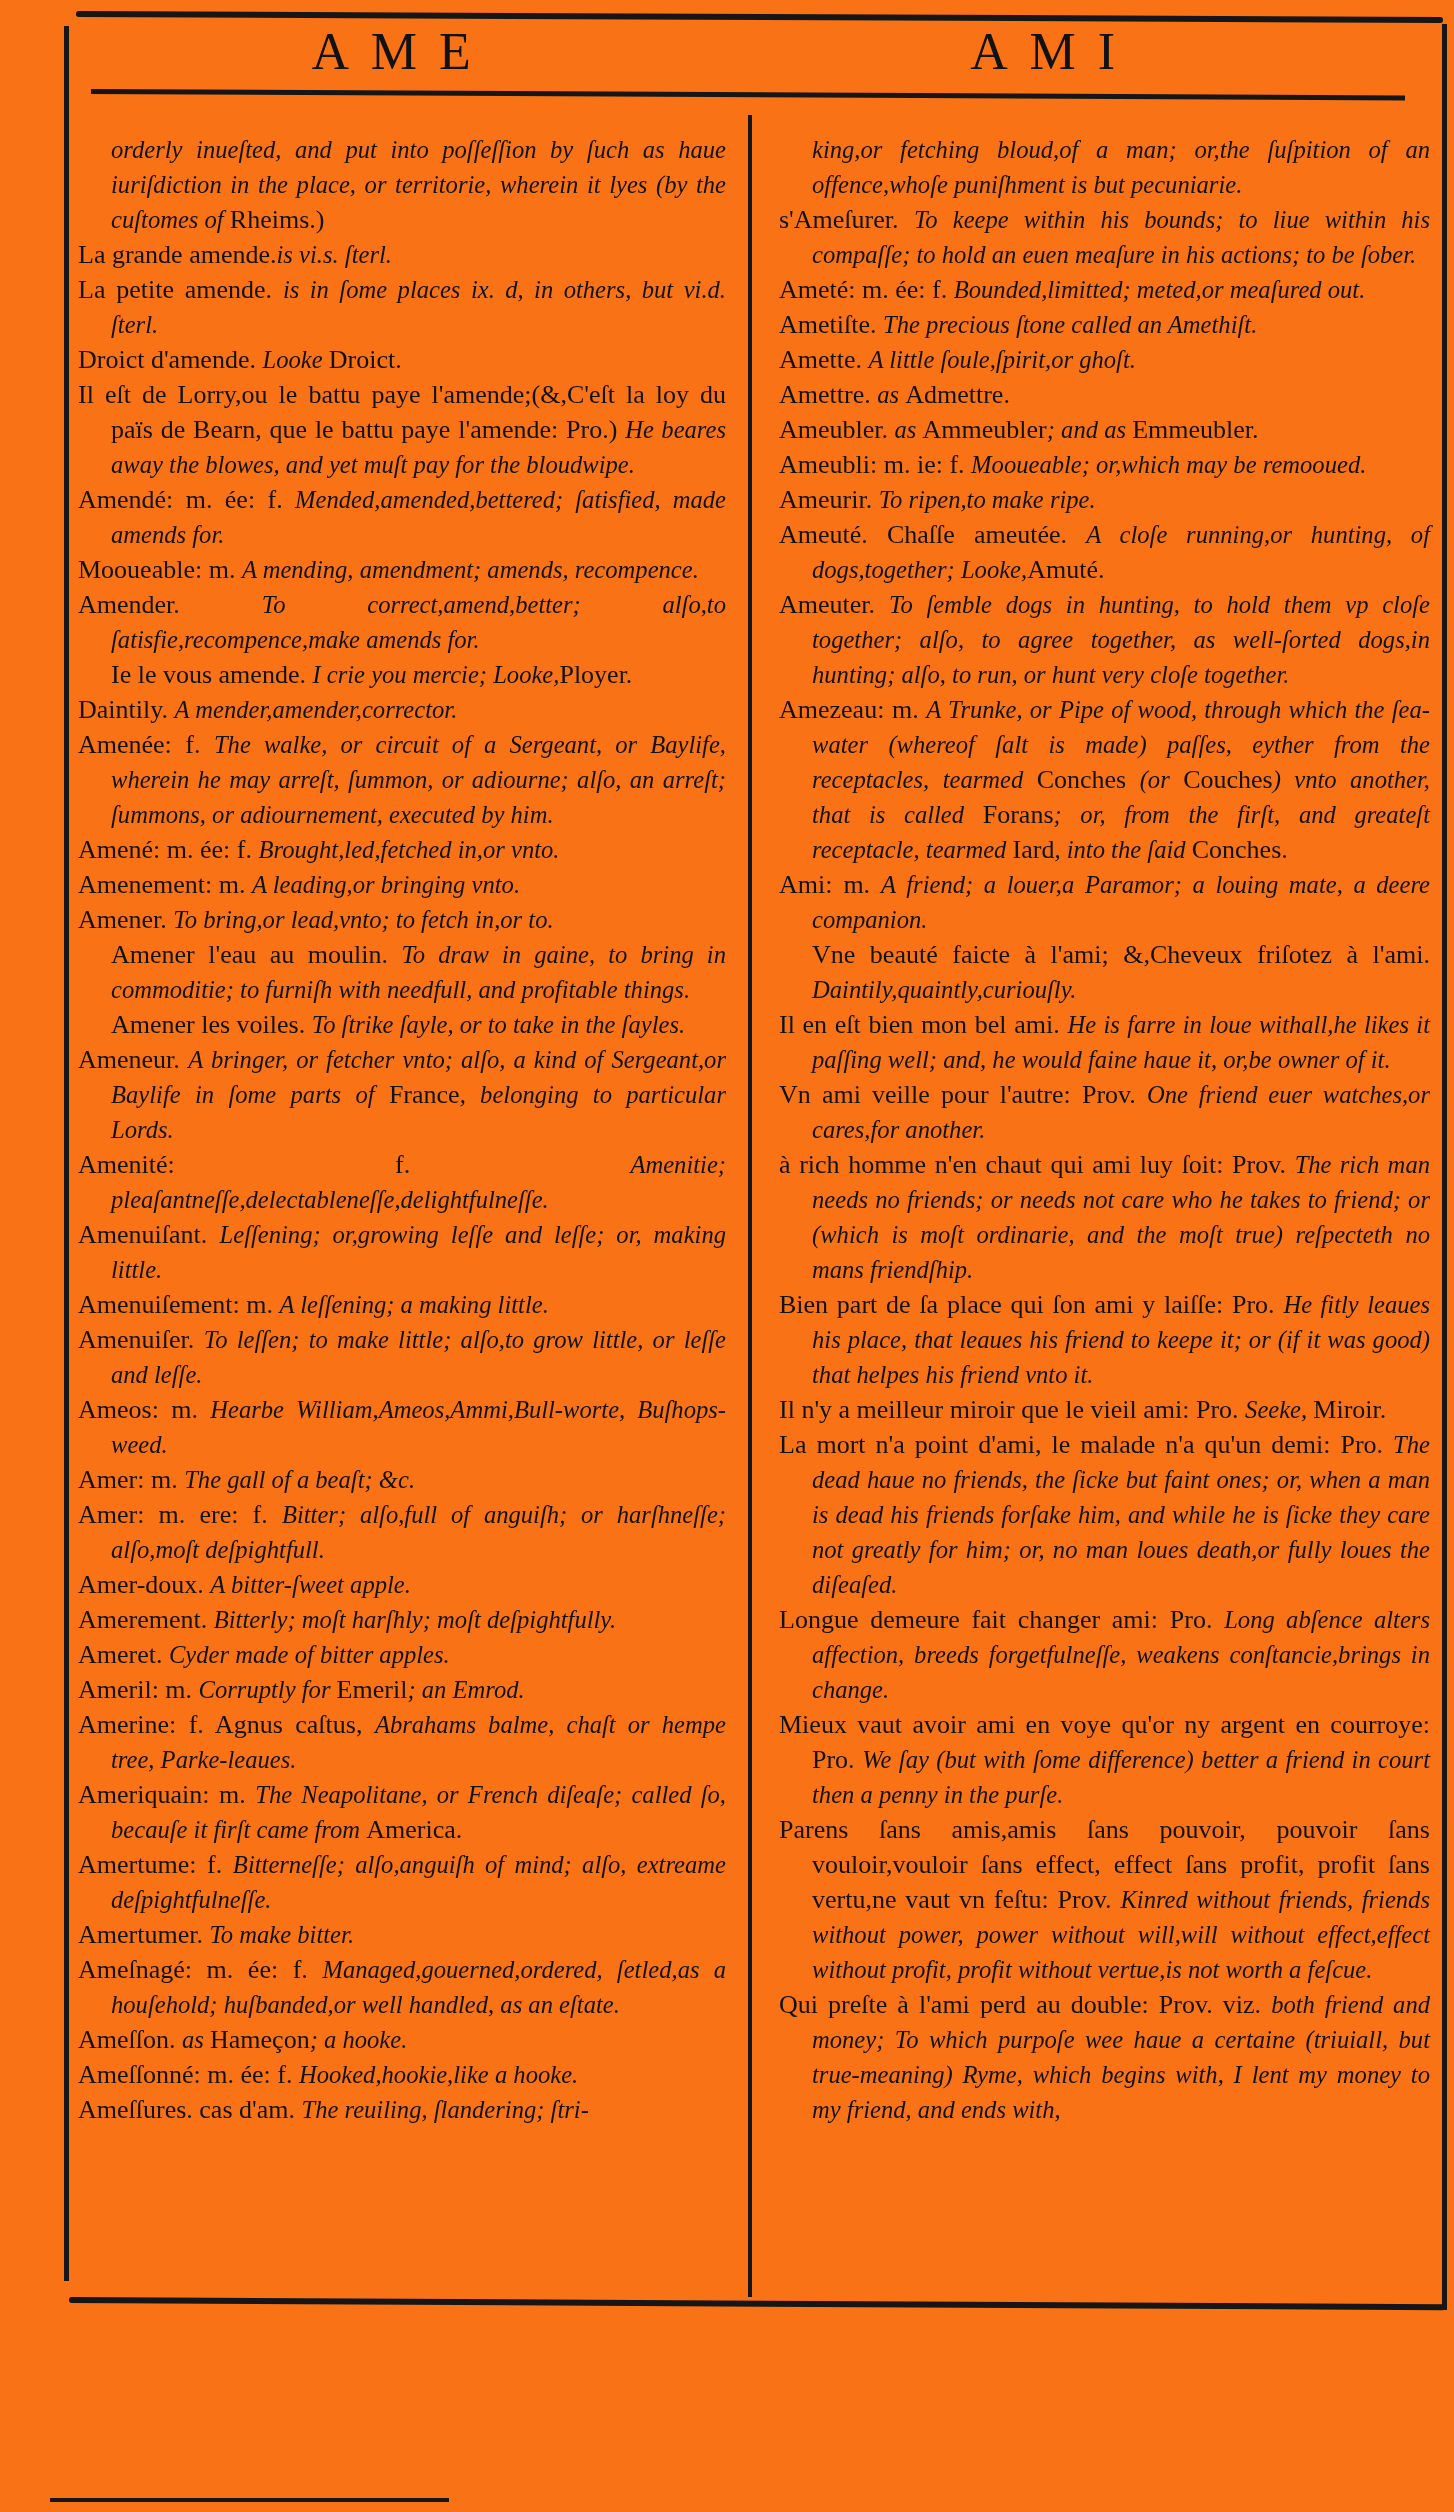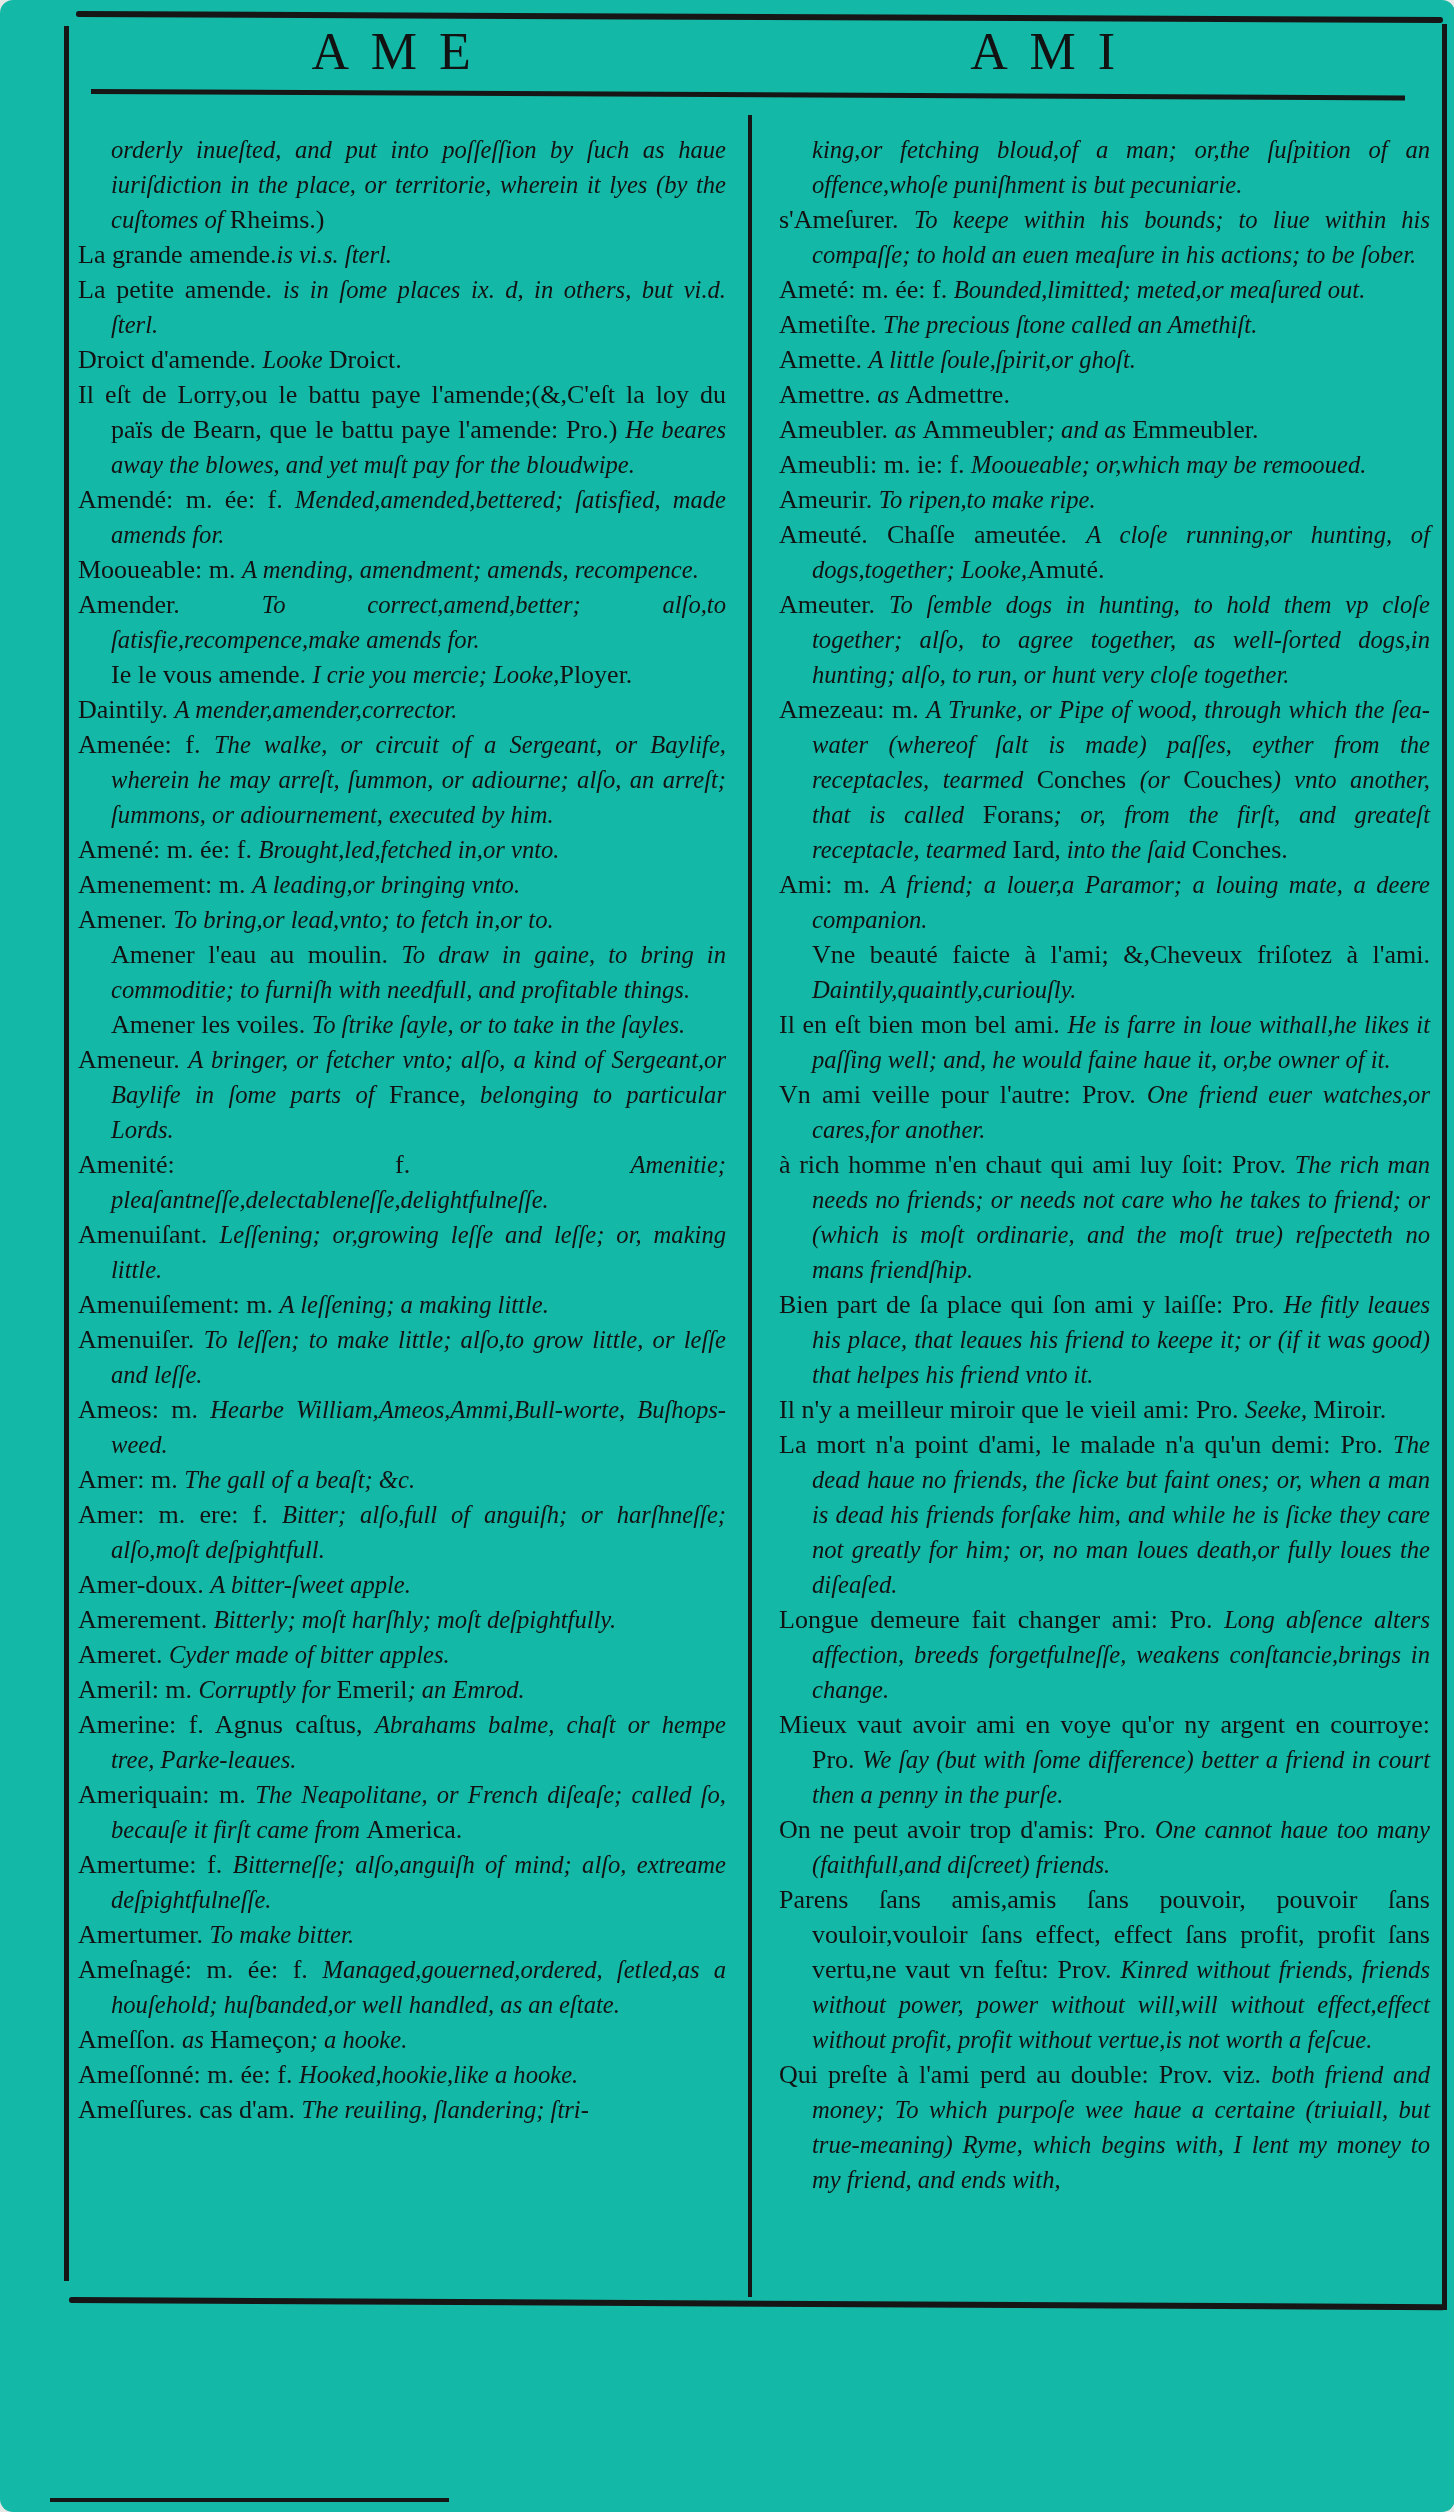--- a/index.html
+++ b/index.html
@@ -1,17 +1,17 @@
 <!DOCTYPE html>
 <html style="font-size:14.6px"><head>
 <meta charset="utf-8">
 <style>
   html,body{margin:0;padding:0;background:#e8e8e6;}
-  .page{position:relative;width:1455px;height:2512px;background:#14b8a6;overflow:hidden;
-        font-family:"Liberation Serif","DejaVu Serif",serif;color:#121212;border-radius:13px;}
+  .page{position:relative;width:1455px;height:2512px;background:#f97316;overflow:hidden;
+        font-family:"Liberation Serif","DejaVu Serif",serif;color:#121212;}
   .rule{position:absolute;background:#161616;transform-origin:left center;}
   .top-rule{left:76px;top:11px;width:1367px;height:5.5px;transform:rotate(0.25deg);border-radius:2.7px;}
   .header-rule{left:91px;top:89px;width:1314px;height:4.5px;transform:rotate(0.28deg);}
   .left-b{left:64px;top:25.5px;width:4.5px;height:2255px;}
   .right-b{left:1442px;top:24px;width:4.5px;height:2286px;}
   .divider{left:748px;top:115px;width:3.6px;height:2182px;}
   .bottom-rule{left:69px;top:2297px;width:1376px;height:5.5px;transform:rotate(0.30deg);border-radius:2.7px;}
   .artifact{left:50px;top:2498px;width:399px;height:3.6px;}
   .hdr{position:absolute;top:22px;font-size:52px;letter-spacing:0.42em;text-align:center;
        font-weight:normal;white-space:nowrap;}
@@ -91,20 +91,19 @@
       <p class="entry main"><span class="r">Ami: m. </span><span class="i">A friend; a louer,a Paramor; a louing mate, a deere companion.</span></p>
       <p class="entry sub"><span class="r">Vne beauté faicte à l'ami; &amp;,Cheveux friſotez à l'ami. </span><span class="i">Daintily,quaintly,curiouſly.</span></p>
       <p class="entry main"><span class="r">Il en eſt bien mon bel ami. </span><span class="i">He is farre in loue withall,he likes it paſſing well; and, he would faine haue it, or,be owner of it.</span></p>
       <p class="entry main"><span class="r">Vn ami veille pour l'autre: Prov. </span><span class="i">One friend euer watches,or cares,for another.</span></p>
       <p class="entry main"><span class="r">à rich homme n'en chaut qui ami luy ſoit: Prov. </span><span class="i">The rich man needs no friends; or needs not care who he takes to friend; or (which is moſt ordinarie, and the moſt true) reſpecteth no mans friendſhip.</span></p>
       <p class="entry main"><span class="r">Bien part de ſa place qui ſon ami y laiſſe: Pro. </span><span class="i">He fitly leaues his place, that leaues his friend to keepe it; or (if it was good) that helpes his friend vnto it.</span></p>
       <p class="entry main"><span class="r">Il n'y a meilleur miroir que le vieil ami: Pro. </span><span class="i">Seeke, </span><span class="r">Miroir.</span></p>
       <p class="entry main"><span class="r">La mort n'a point d'ami, le malade n'a qu'un demi: Pro. </span><span class="i">The dead haue no friends, the ſicke but faint ones; or, when a man is dead his friends forſake him, and while he is ſicke they care not greatly for him; or, no man loues death,or fully loues the diſeaſed.</span></p>
       <p class="entry main"><span class="r">Longue demeure fait changer ami: Pro. </span><span class="i">Long abſence alters affection, breeds forgetfulneſſe, weakens conſtancie,brings in change.</span></p>
       <p class="entry main"><span class="r">Mieux vaut avoir ami en voye qu'or ny argent en courroye: Pro. </span><span class="i">We ſay (but with ſome difference) better a friend in court then a penny in the purſe.</span></p>
-      <p class="entry main"><span class="r">On ne peut avoir trop d'amis: Pro. </span><span class="i">One cannot haue too many (faithfull,and diſcreet) friends.</span></p>
       <p class="entry main"><span class="r">Parens ſans amis,amis ſans pouvoir, pouvoir ſans vouloir,vouloir ſans effect, effect ſans profit, profit ſans vertu,ne vaut vn feſtu: Prov. </span><span class="i">Kinred without friends, friends without power, power without will,will without effect,effect without profit, profit without vertue,is not worth a feſcue.</span></p>
       <p class="entry main"><span class="r">Qui preſte à l'ami perd au double: Prov. viz. </span><span class="i">both friend and money; To which purpoſe wee haue a certaine (triuiall, but true-meaning) Ryme, which begins with, I lent my money to my friend, and ends with,</span></p>
     </div>
   <div class="rule bottom-rule"></div>
   <div class="rule artifact"></div>
 </div>
 
 
 </body></html>

